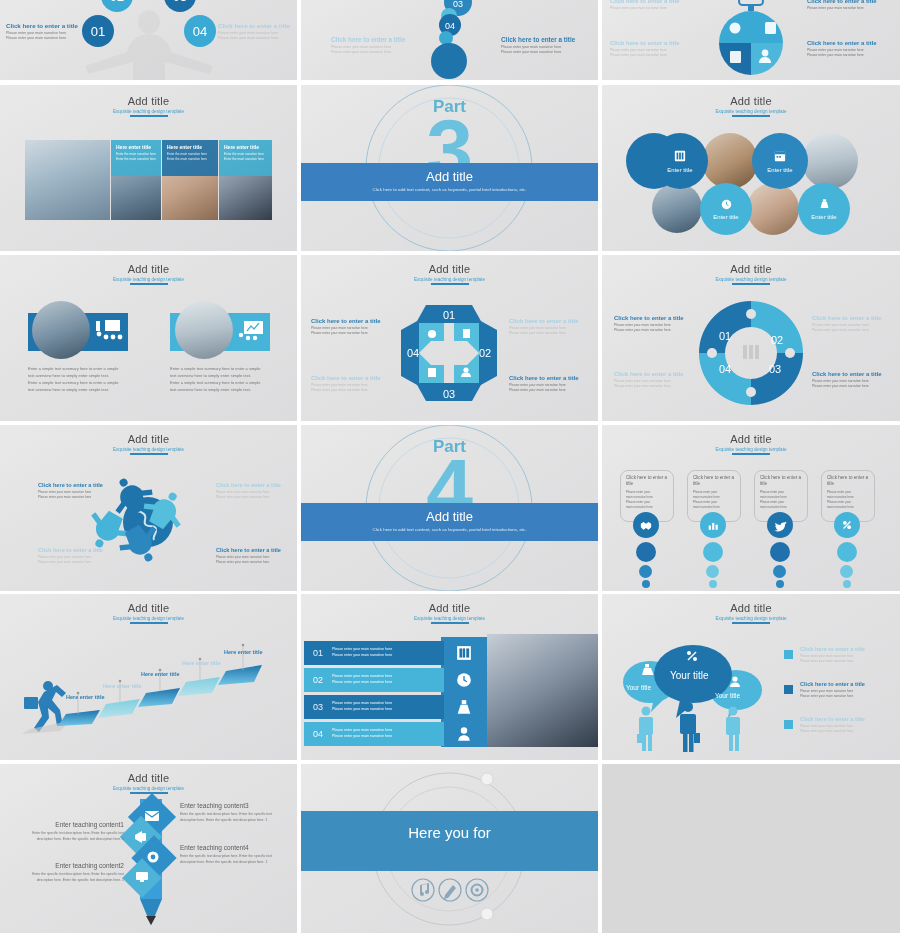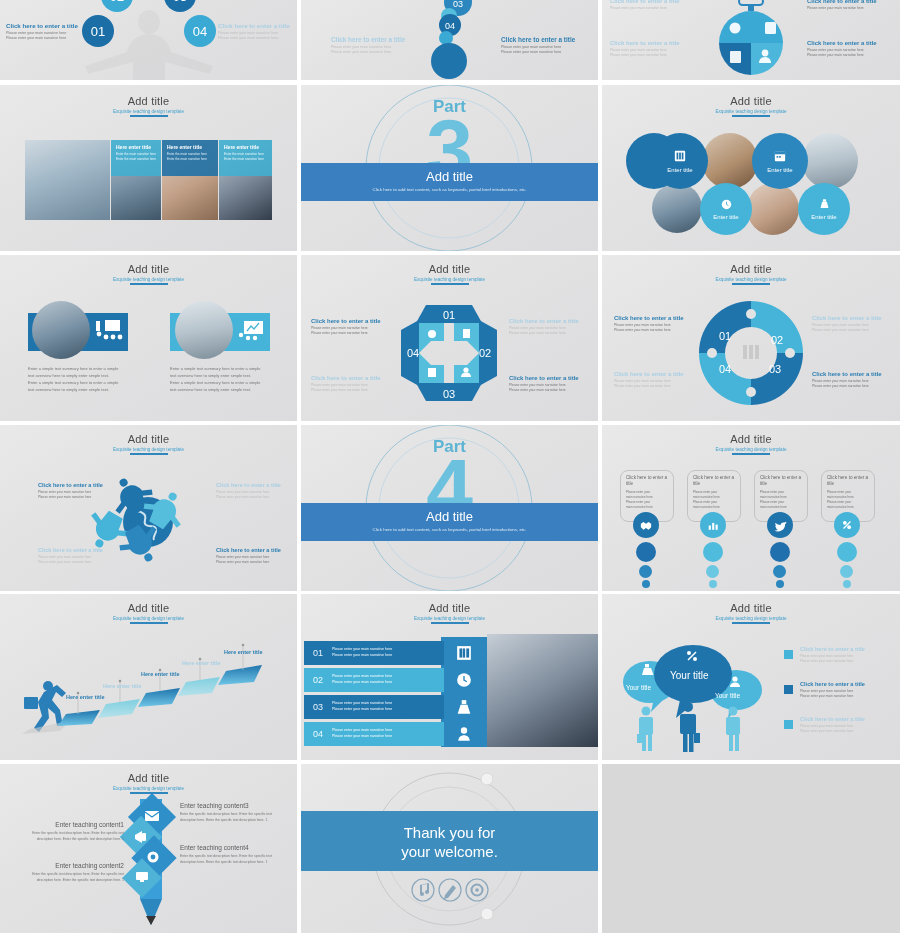--- a/index.html
+++ b/index.html
@@ -731,22 +731,21 @@
 <div class="slide" style="left:301px;top:764px;width:297px;height:169px;">
   <svg width="297" height="169" style="position:absolute;left:0;top:0;">
     <circle cx="148" cy="85" r="76" fill="none" stroke="#c9c9c9" stroke-width="1"></circle>
     <circle cx="148" cy="85" r="62" fill="none" stroke="#d3d3d3" stroke-width="1"></circle>
     <circle cx="186" cy="15" r="6" fill="#f2f2f2" stroke="#d9d9d9"></circle>
     <circle cx="72" cy="82" r="6" fill="#f2f2f2" stroke="#d9d9d9"></circle>
     <circle cx="186" cy="150" r="6" fill="#f2f2f2" stroke="#d9d9d9"></circle>
   </svg>
   <div class="bar" style="left:0;right:0;top:47px;height:60px;background:#3d8dbf;"></div>
   <div style="position:absolute;left:0;right:0;top:60px;text-align:center;color:#fff;font-size:15px;line-height:1.25;">
-    <div>Thank you for</div>
-    <div>your welcome.</div>
+    <div>Here you for</div>
   </div>
   <svg width="297" height="40" style="position:absolute;left:0;top:112px;">
     <g>
           <circle cx="122" cy="14" r="11" fill="none" stroke="#8aa7bb" stroke-width="1.2"></circle>
           <path d="M119 18a2 2 0 1 0 2-2V9l5-1v6a2 2 0 1 0 2 2V7l-9 2z" fill="#8aa7bb"></path>
         </g>
     <g>
           <circle cx="149" cy="14" r="11" fill="none" stroke="#8aa7bb" stroke-width="1.2"></circle>
           <path d="M144 19l8-10 3 3-8 10-4 1z" fill="#8aa7bb"></path>
         </g>

